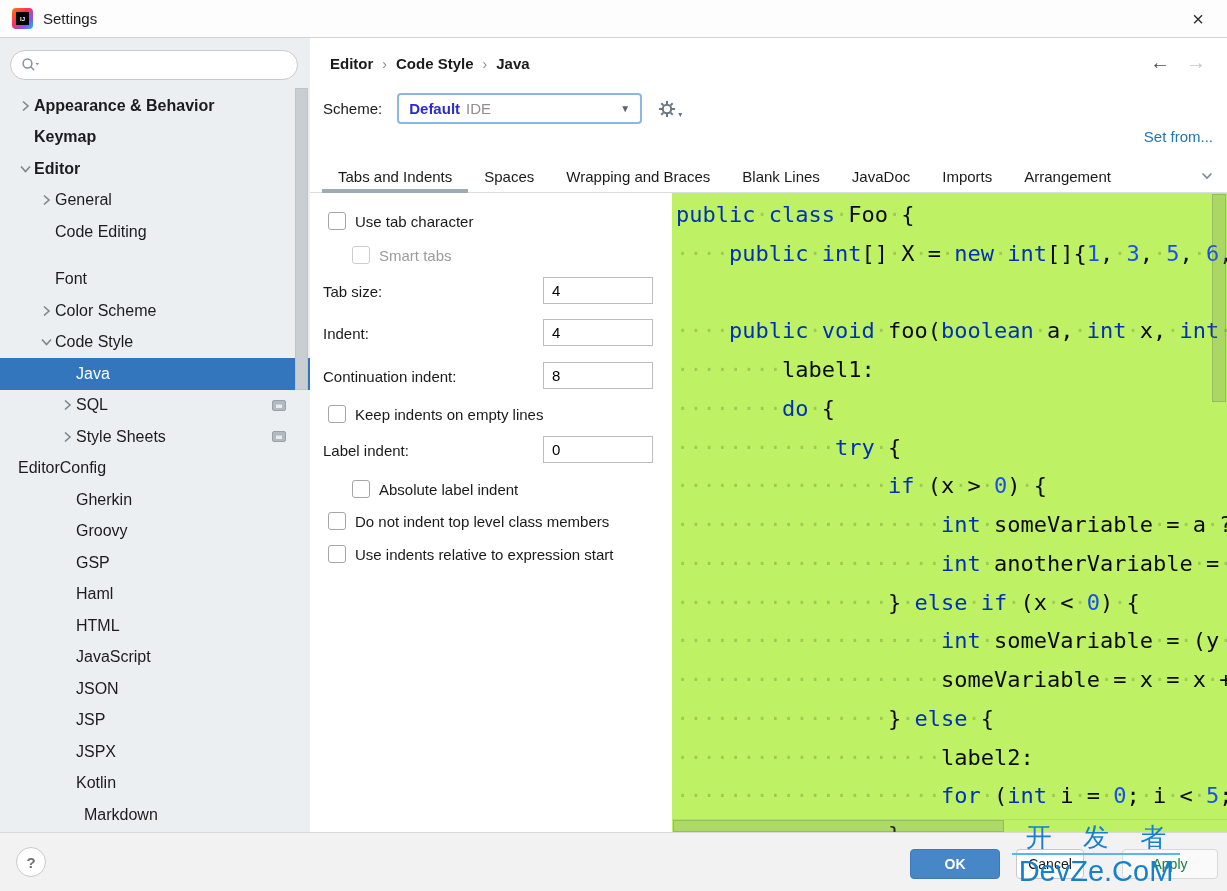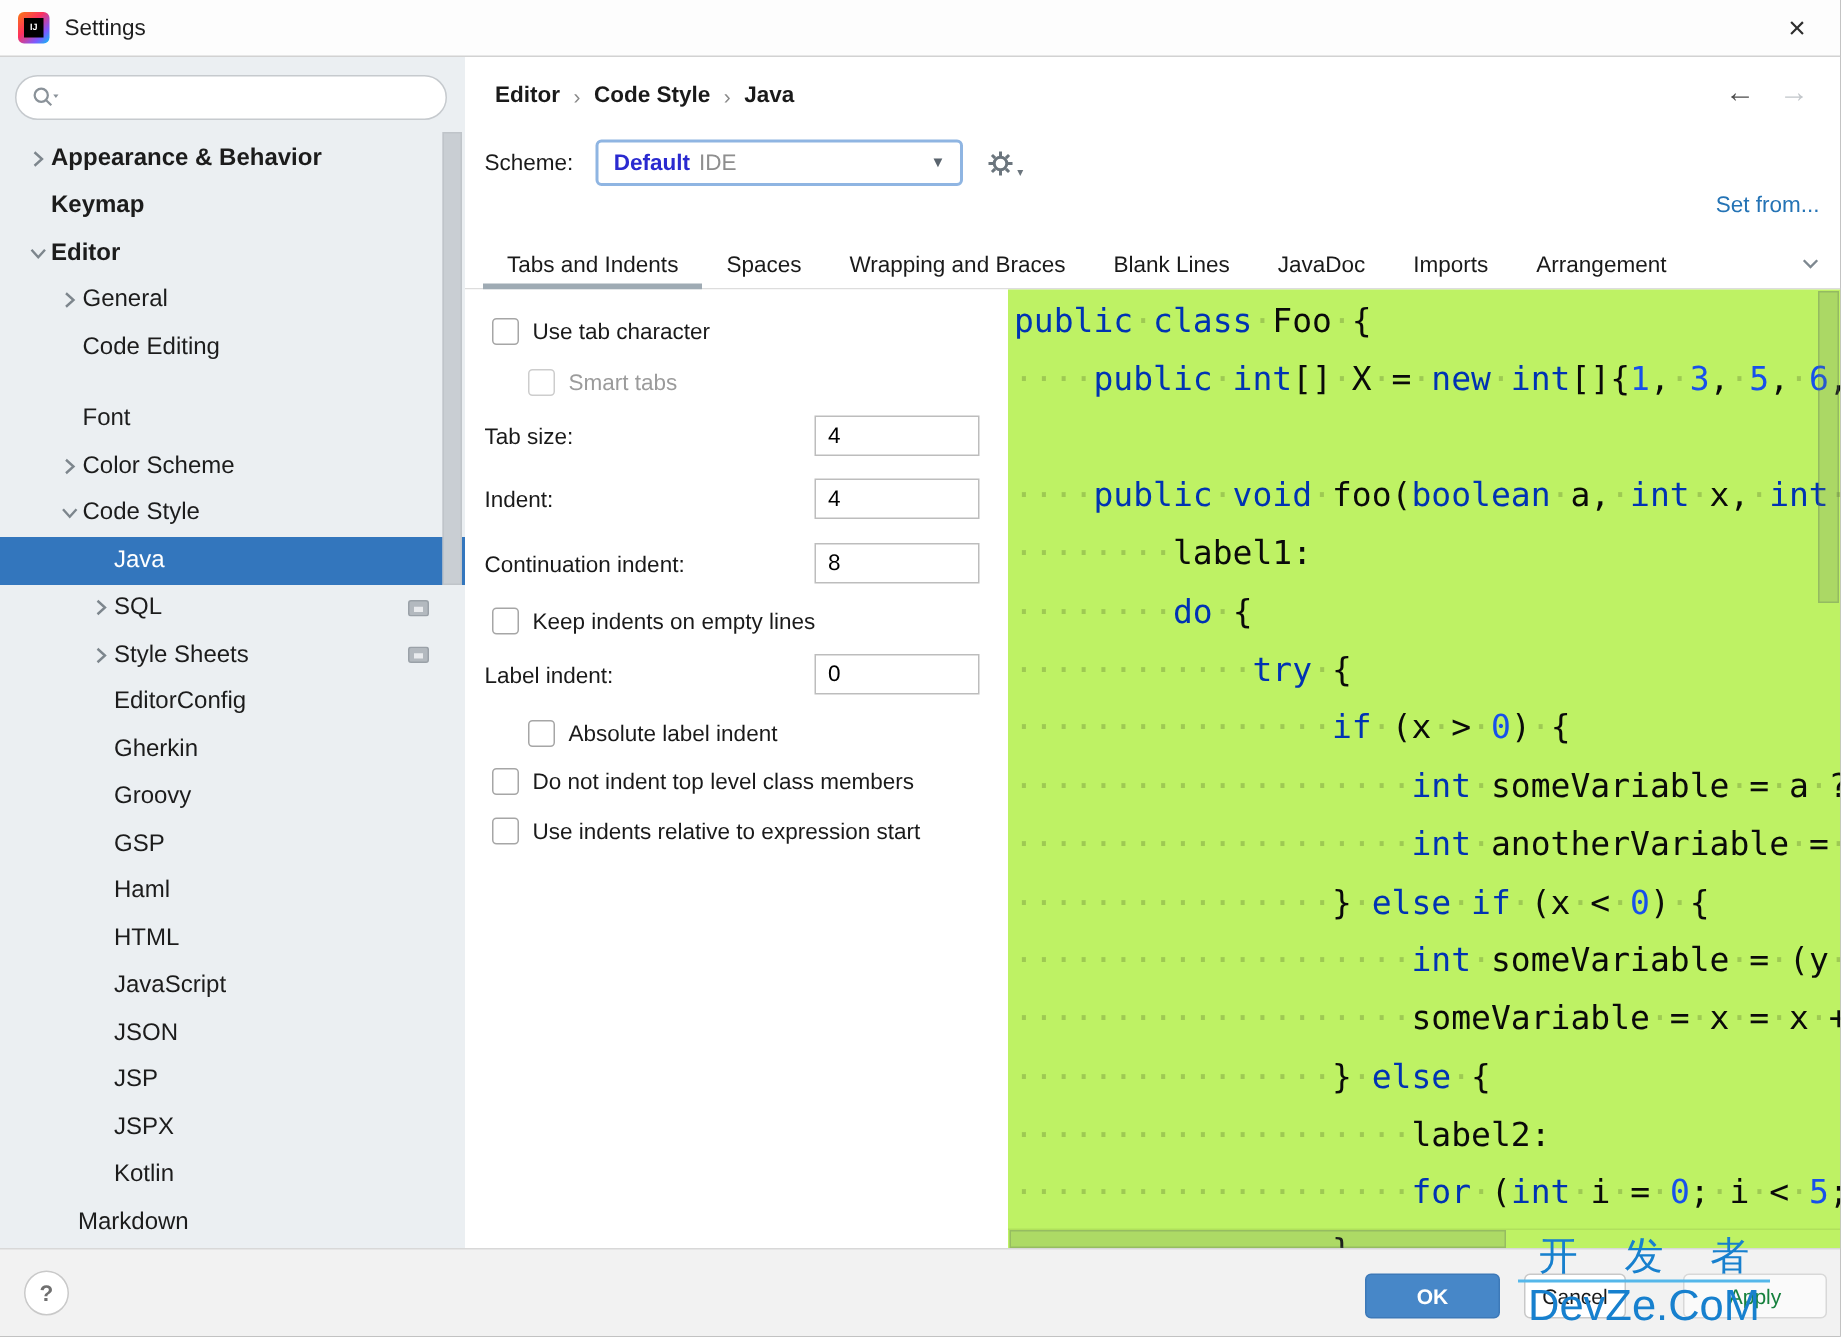--- a/index.html
+++ b/index.html
@@ -194,21 +194,21 @@
             </svg>
           </span>
           <span>Style Sheets</span>
           <span class="badge">
             <svg width="14" height="11">
               <rect x="0.5" y="0.5" width="13" height="10" rx="1.5" fill="#b3b9bf" stroke="#9aa1a8"></rect>
               <rect x="4" y="4.5" width="6" height="3.5" fill="#e9ebee"></rect>
             </svg>
           </span>
         </div>
-        <div class="tree-row" style="padding-left: 58px;">
+        <div class="tree-row" style="">
           <span class="spacer"></span>
           <span>EditorConfig</span>
         </div>
         <div class="tree-row" style="padding-left: 58px;">
           <span class="spacer"></span>
           <span>Gherkin</span>
         </div>
         <div class="tree-row" style="padding-left: 58px;">
           <span class="spacer"></span>
           <span>Groovy</span>
@@ -238,21 +238,21 @@
           <span>JSP</span>
         </div>
         <div class="tree-row" style="padding-left: 58px;">
           <span class="spacer"></span>
           <span>JSPX</span>
         </div>
         <div class="tree-row" style="padding-left: 58px;">
           <span class="spacer"></span>
           <span>Kotlin</span>
         </div>
-        <div class="tree-row" style="padding-left: 34px;">
+        <div class="tree-row" style="padding-left: 66px;">
           <span class="spacer"></span>
           <span>Markdown</span>
         </div>
         <div class="tree-row" style="padding-left: 58px;">
           <span class="spacer"></span>
           <span>Properties</span>
         </div>
       </div>
     <div class="sb-scroll"></div>
   </div>

